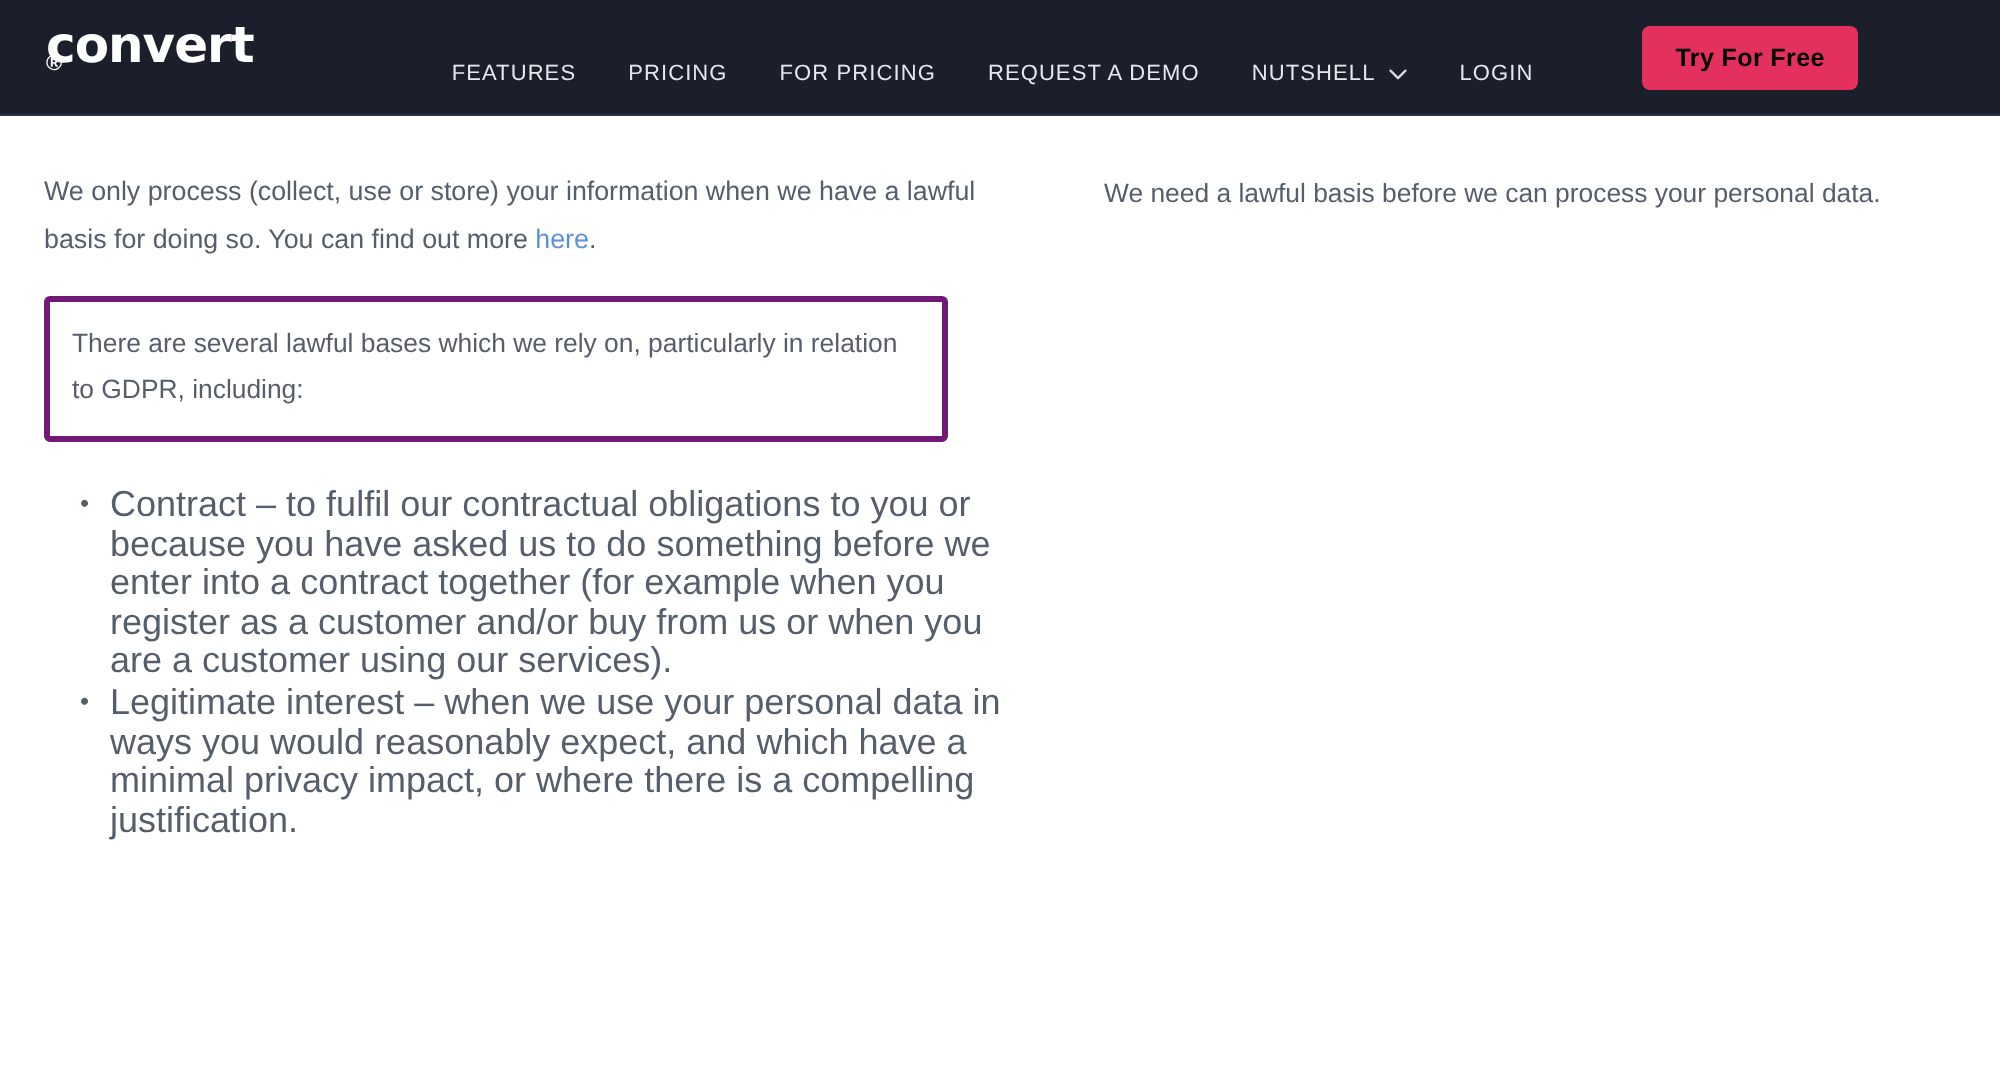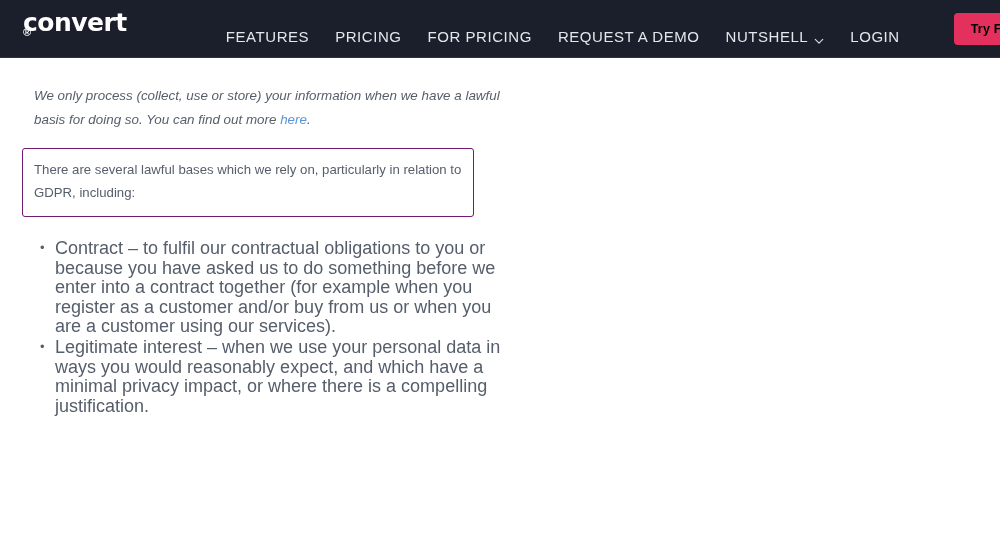--- a/index.html
+++ b/index.html
@@ -51,21 +51,21 @@
   }
 
   .main-nav {
     display: flex;
     align-items: center;
     gap: 26px;
     margin-left: 100px;
   }
   .nav-link {
     color: #e4e7ec;
-    font-size: 15px;
+    font-size: 11px;
     letter-spacing: 0.55px;
     text-decoration: none;
     font-family: "Liberation Sans", sans-serif;
     white-space: nowrap;
     cursor: pointer;
     display: inline-flex;
     align-items: center;
     gap: 6px;
     margin-top: 16px;
   }
@@ -111,42 +111,41 @@
     margin: 0 0 20px 0;
     font-size: 17px;
     line-height: 24px;
     font-weight: normal;
     color: #3d4450;
     letter-spacing: 0.2px;
     font-family: "Liberation Sans", sans-serif;
   }
 
   p.body-text {
-    margin: 0 0 16px 12px;
+    margin: 0 0 16px 0;
     font-size: 13.4px;
     line-height: 24px;
     color: #565e6b;
     font-family: "Liberation Sans", sans-serif;
-    font-style: italic;
   }
   p.nutshell-text {
     margin: 0;
     font-size: 13.2px;
     line-height: 22px;
     color: #565e6b;
   }
   a.inline-link {
     color: #5b93d6;
     text-decoration: none;
     cursor: pointer;
   }
 
   
   .highlight-box {
-    border: 1px solid #701a75;
+    border: 3px solid #701a75;
     border-radius: 3px;
     padding: 9px 11px 12px 11px;
     margin: 13px 0 22px 0;
     width: 452px;
     background: #ffffff;
   }
   .highlight-box p {
     margin: 0;
     font-size: 13.2px;
     line-height: 23px;
@@ -233,15 +232,16 @@
       <p>There are several lawful bases which we rely on, particularly in relation to GDPR, including:</p>
     </div>
 
     <ul class="basis-list">
       <li>Contract – to fulfil our contractual obligations to you or because you have asked us to do something before we enter into a contract together (for example when you register as a customer and/or buy from us or when you are a customer using our services).</li>
       <li>Legitimate interest – when we use your personal data in ways you would reasonably expect, and which have a minimal privacy impact, or where there is a compelling justification.</li>
     </ul>
   </section>
 
   <aside class="col-right">
+    <p class="nutshell-text">We need a lawful basis before we can process your personal data.</p>
   </aside>
 
 </main>
 
 </body></html>

